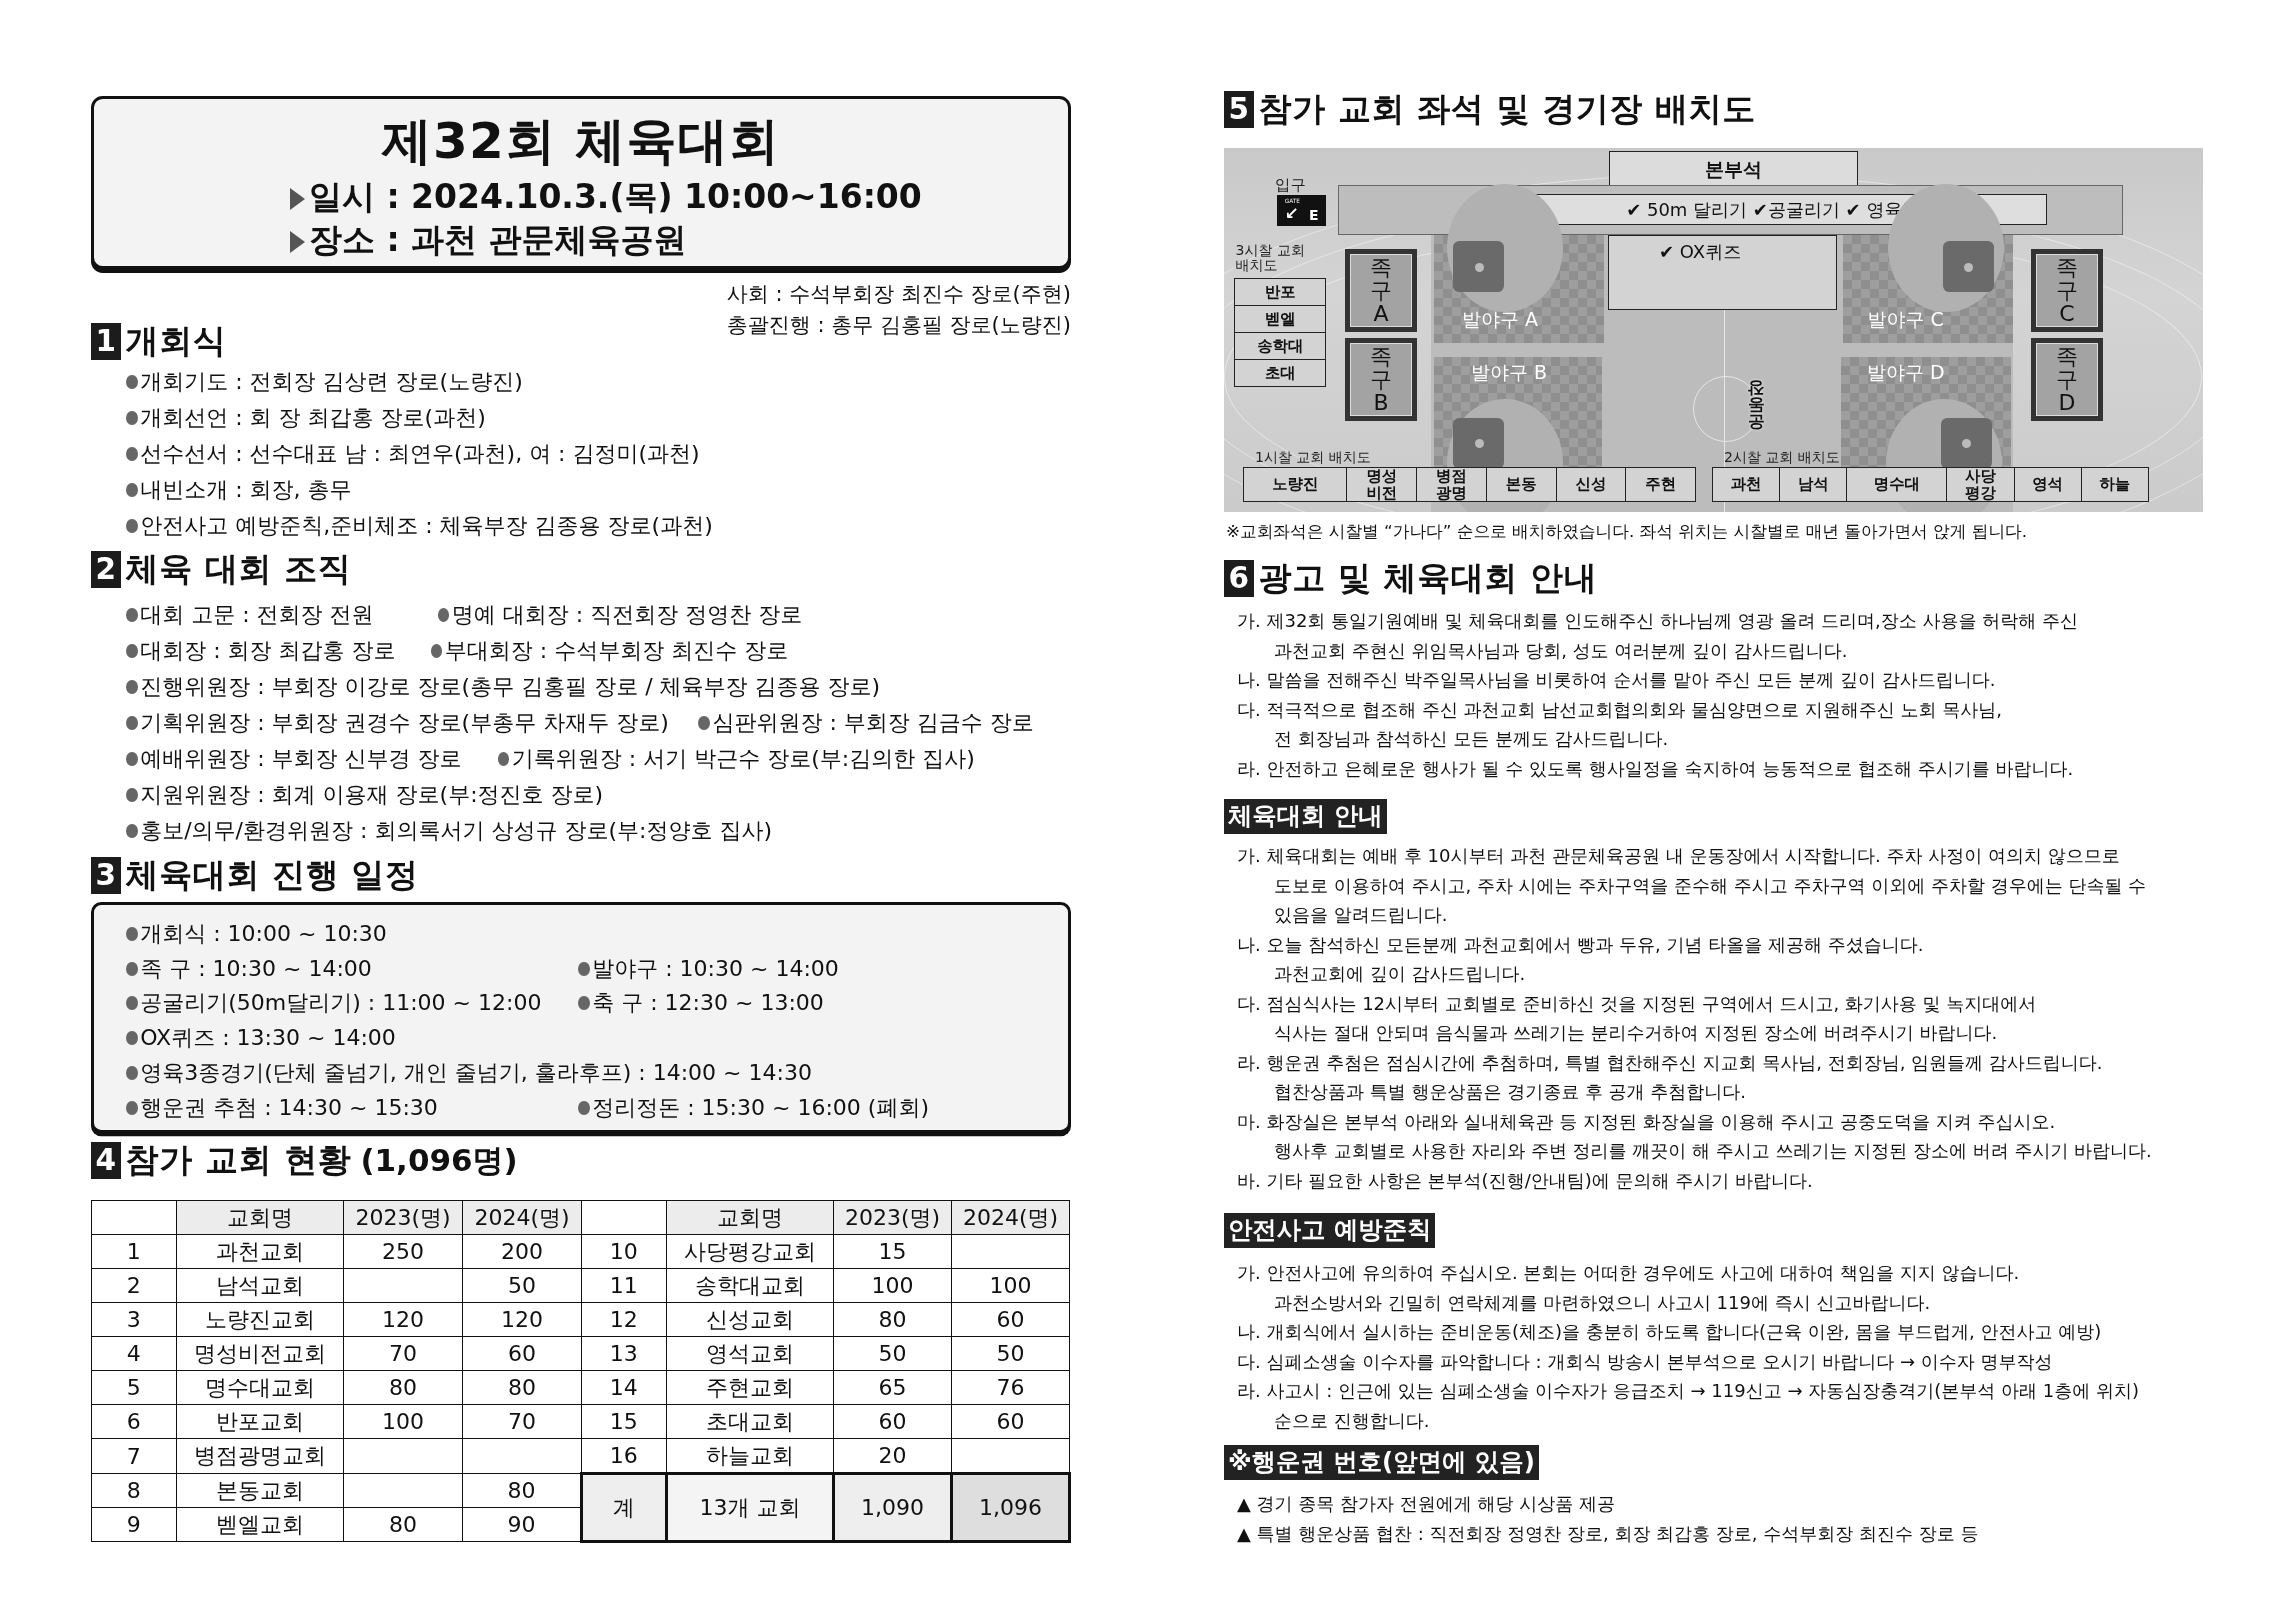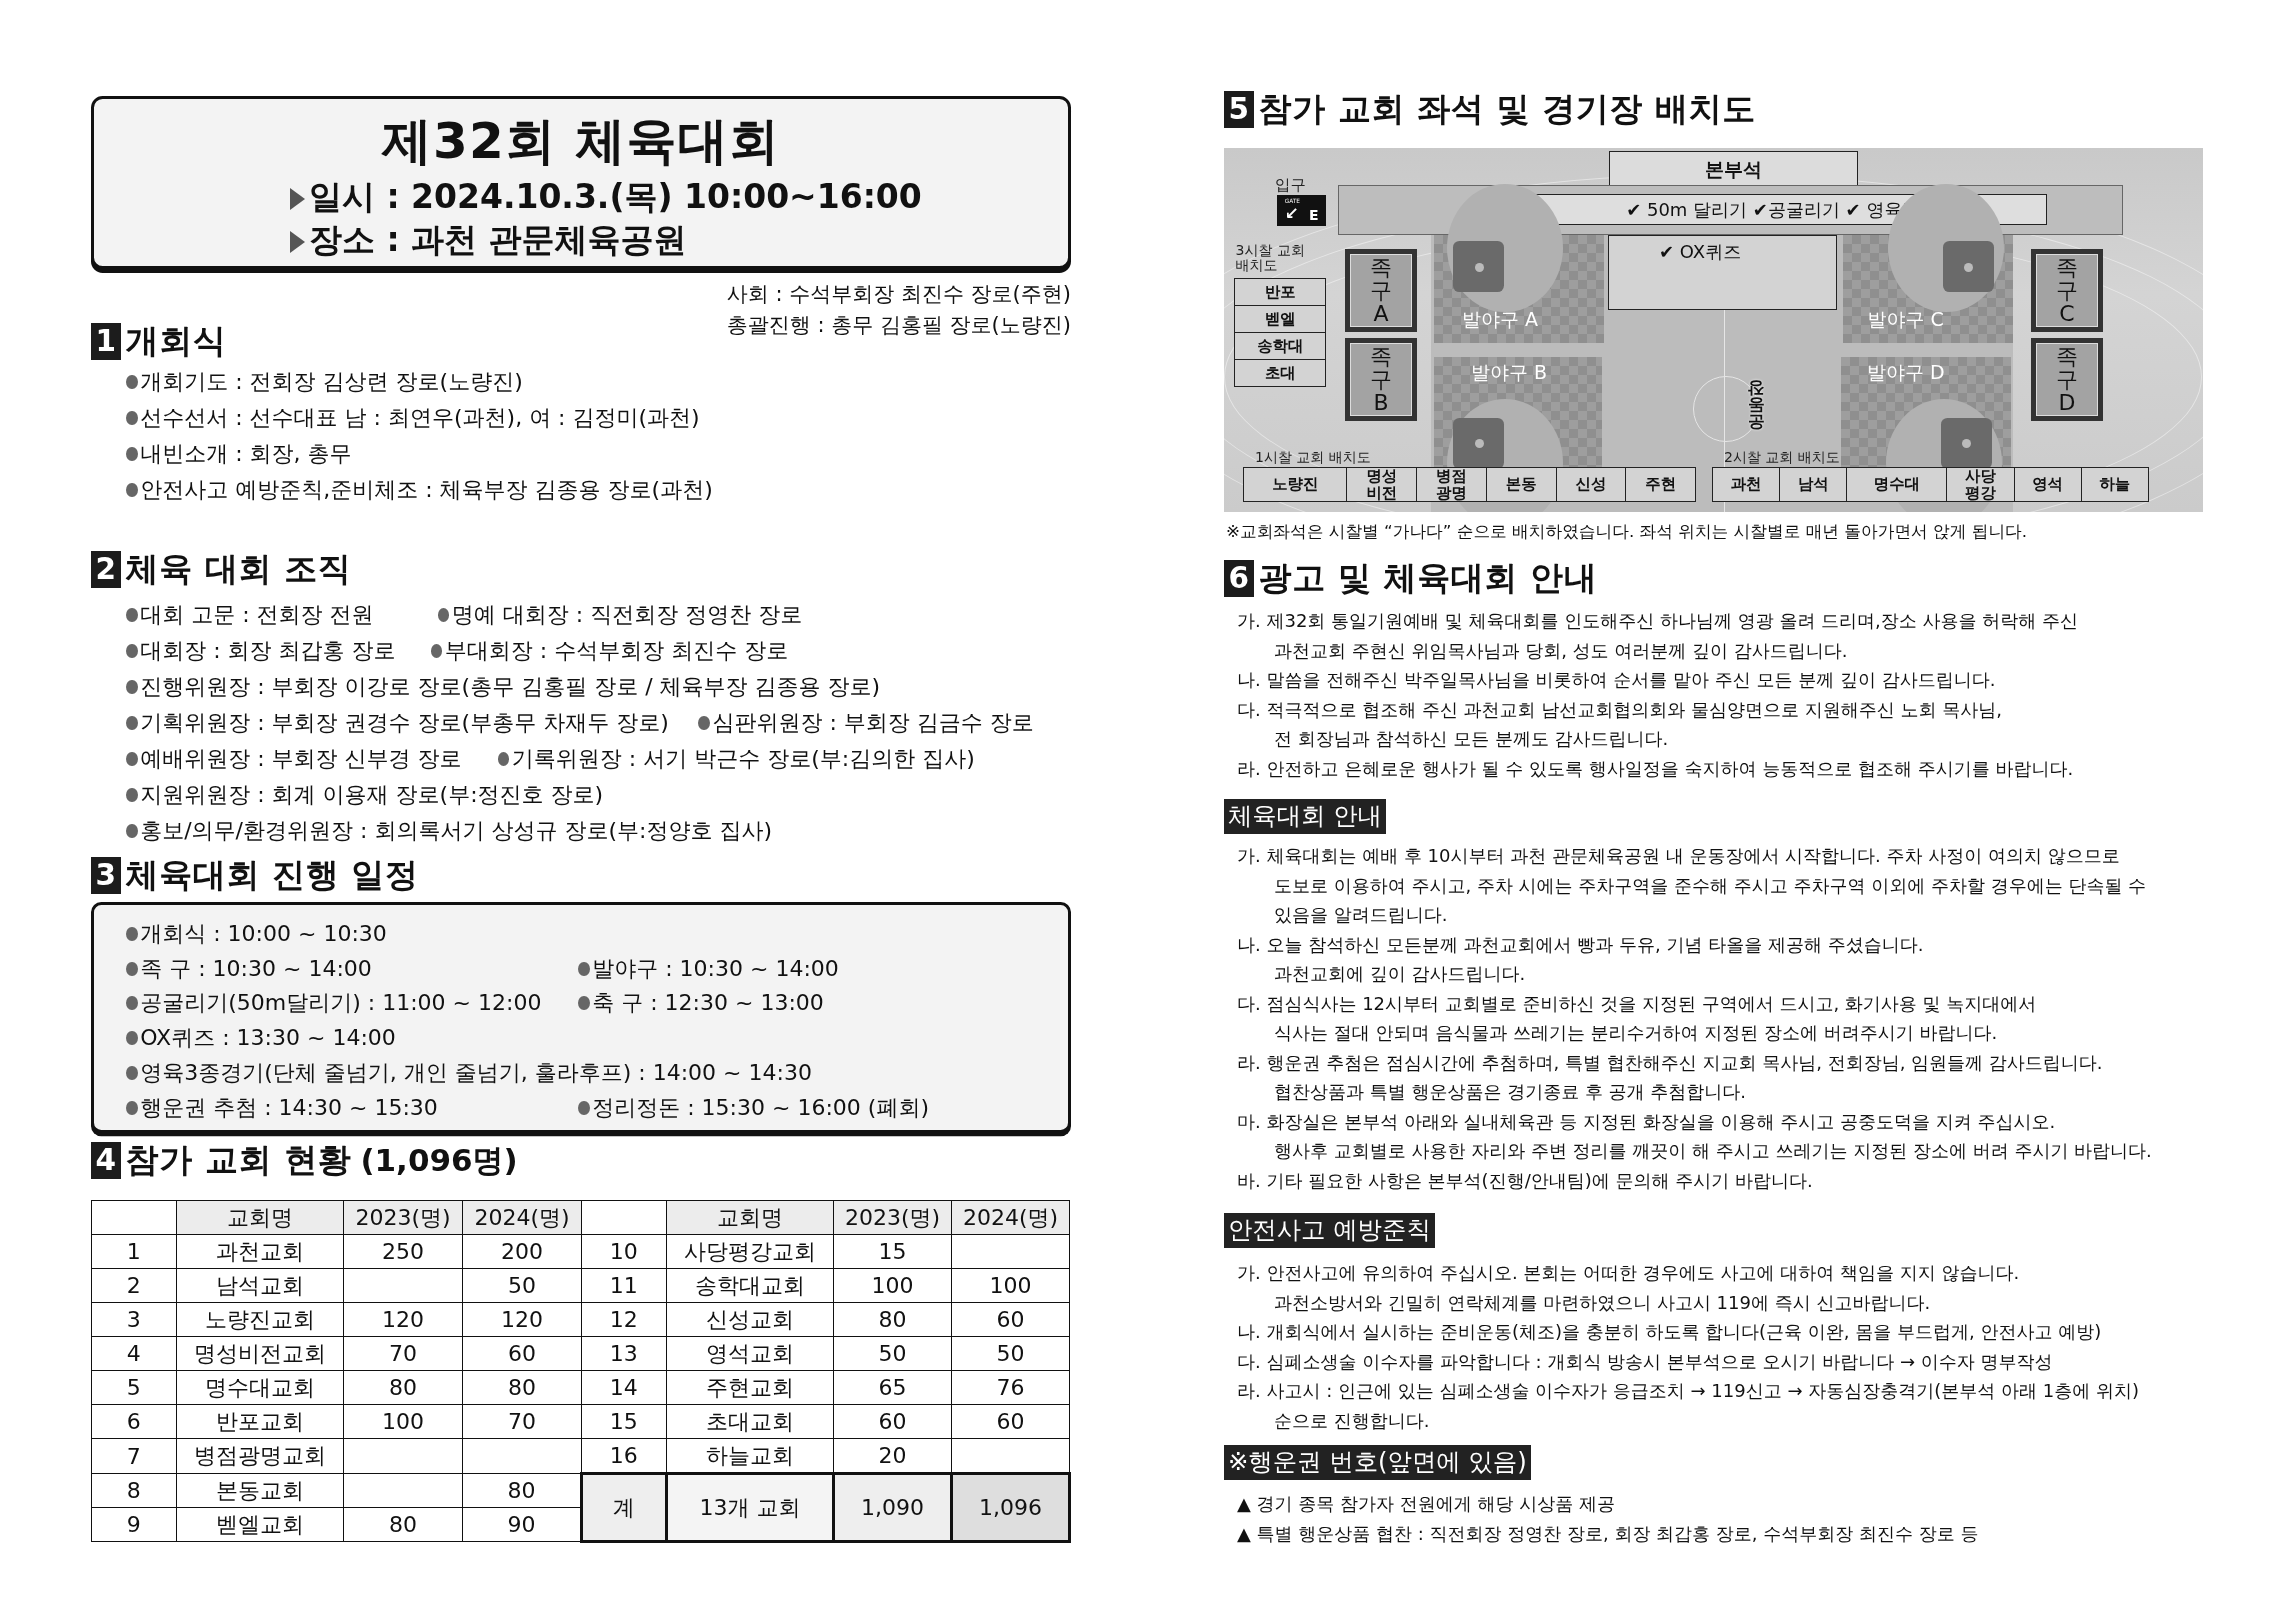--- a/index.html
+++ b/index.html
@@ -40,40 +40,41 @@
   .field-label{position:absolute;color:#fff;font-size:19px;white-space:nowrap;}
   .court{position:absolute;background:#333;box-sizing:border-box;padding:5.1px;}
   .court .inner{width:100%;height:100%;background:#a3a3a3;border:1.3px solid #ddd;box-sizing:border-box;display:flex;flex-direction:column;align-items:center;justify-content:center;font-size:22px;line-height:23px;color:#111;}
   .seat-table{position:absolute;border-collapse:collapse;background:#d3d3d3;}
   .seat-table td{border:1.9px solid #222;text-align:center;font-size:15.4px;font-weight:bold;padding:0;line-height:16.7px;}
   .diag-small{position:absolute;font-size:14px;white-space:nowrap;color:#222;}
   .note{font-size:16.7px;white-space:nowrap;}
   
   .para{position:absolute;font-size:18px;line-height:29.5px;white-space:nowrap;}
   .para .indent{padding-left:37px;}
-  .inv-h{position:absolute;background:#222;color:#fff;font-size:24.4px;font-weight:normal;padding:1.3px 3.9px;white-space:nowrap;}
+  .inv-h{position:absolute;background:#222;color:#fff;font-size:24.4px;font-weight:bold;padding:1.3px 3.9px;white-space:nowrap;}
 </style>
 </head>
 <body>
 
 <div class="abs title-box">
   <div class="title-main">제32회 체육대회</div>
   <div class="title-line" style="top:76px;"><span class="tri"></span><span>일시 : 2024.10.3.(목) 10:00~16:00</span></div>
   <div class="title-line" style="top:119px;"><span class="tri"></span><span>장소 : 과천 관문체육공원</span></div>
 </div>
 
 <div class="abs right-credit" style="top:280px;">사회 : 수석부회장 최진수 장로(주현)</div>
 <div class="abs right-credit" style="top:311px;">총괄진행 : 총무 김홍필 장로(노량진)</div>
 
 <div class="abs sec-h" style="left:91px;top:319px;">
   <span class="sec-num">1</span>
   <span class="sec-title">개회식</span>
 </div>
 <div class="list" style="left:126px;top:364px;">
   <div class="bullet"><span class="dot"></span><span>개회기도 : 전회장 김상련 장로(노량진)</span></div>
+  <div class="bullet"><span class="dot"></span><span>개회선언 : 회  장 최갑홍 장로(과천)</span></div>
   <div class="bullet"><span class="dot"></span><span>선수선서 : 선수대표 남 : 최연우(과천), 여 : 김정미(과천)</span></div>
   <div class="bullet"><span class="dot"></span><span>내빈소개 : 회장, 총무</span></div>
   <div class="bullet"><span class="dot"></span><span>안전사고 예방준칙,준비체조 : 체육부장 김종용 장로(과천)</span></div>
 </div>
 
 <div class="abs sec-h" style="left:91px;top:547px;">
   <span class="sec-num">2</span>
   <span class="sec-title">체육 대회 조직</span>
 </div>
 <div class="list" style="left:126px;top:597px;">

